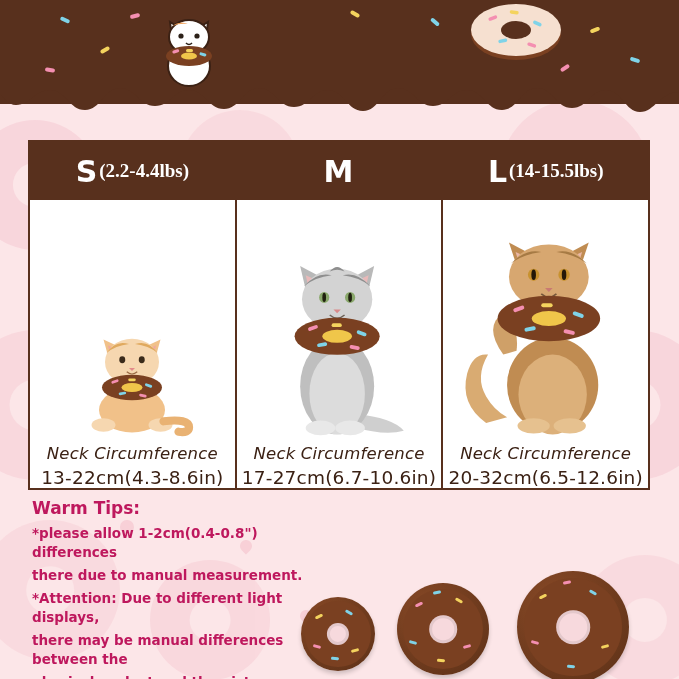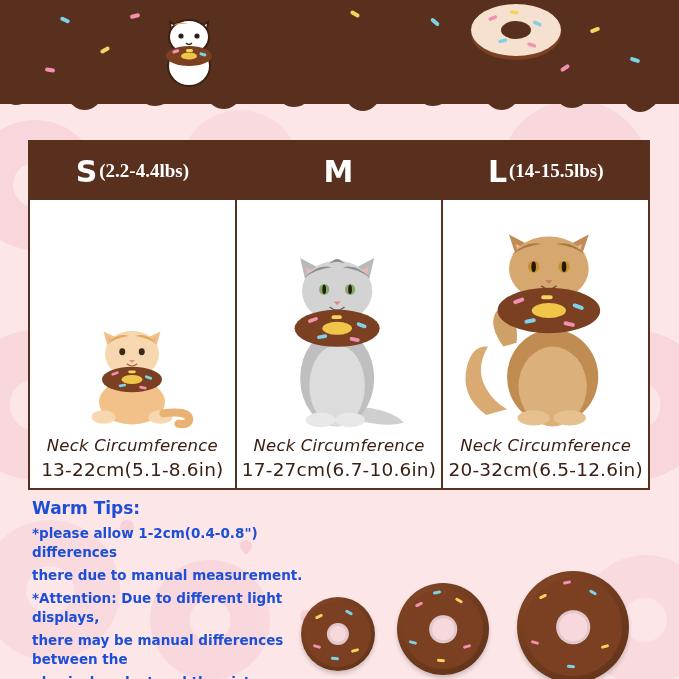--- a/index.html
+++ b/index.html
@@ -132,21 +132,20 @@
     margin-left: 1px;
     font-family: Liberation Serif, serif;
   }
 
   .col-body {
     flex: 1 1 auto;
     position: relative;
     background: #ffffff;
   }
   .col-foot {
-    padding-bottom: 8px;
     text-align: center;
     color: #3b2114;
   }
   .neck-label {
     font-size: 16.5px;
     font-style: italic;
     letter-spacing: .2px;
     margin-bottom: 4px;
   }
   .neck-value {
@@ -163,21 +162,21 @@
   }
 
   
   .tips {
     position: absolute;
     left: 28px;
     top: 498px;
     width: 622px;
     height: 160px;
     z-index: 4;
-    color: #1d4ed8;
+    color: #be185d;
   }
   .tips-title {
     font-size: 17px;
     font-weight: bold;
     margin: 0 0 6px 4px;
   }
   .tips-line {
     font-size: 13.5px;
     line-height: 19px;
     margin: 0 0 4px 4px;
@@ -319,21 +318,21 @@
           <ellipse cx="100" cy="130" rx="14" ry="6" fill="#f0c64a"></ellipse>
           <rect x="72" y="122" width="10" height="3.6" rx="1.8" fill="#f48fb1" transform="rotate(-20 72 122)"></rect>
           <rect x="118" y="124" width="10" height="3.6" rx="1.8" fill="#7fd3e8" transform="rotate(20 118 124)"></rect>
           <rect x="95" y="118" width="10" height="3.6" rx="1.8" fill="#f4d35e"></rect>
           <rect x="82" y="137" width="10" height="3.6" rx="1.8" fill="#7fd3e8" transform="rotate(-10 82 137)"></rect>
           <rect x="110" y="138" width="10" height="3.6" rx="1.8" fill="#f48fb1" transform="rotate(12 110 138)"></rect>
         </svg>
       </div>
       <div class="col-foot">
         <div class="neck-label">Neck Circumference</div>
-        <div class="neck-value">13-22cm(5.1-8.6in)</div>
+        <div class="neck-value">13-22cm(4.3-8.6in)</div>
       </div>
     </div>
 
     <div class="col">
       <div class="col-head">
         <span class="size-letter">M</span>
       </div>
       <div class="col-body">
         <svg class="cat" viewBox="0 0 200 220" width="185" height="204" style="bottom:2px;">
           <path d="M118 190 q40 4 52 18 q-20 6 -54 -4 z" fill="#cfcfcf"></path>

